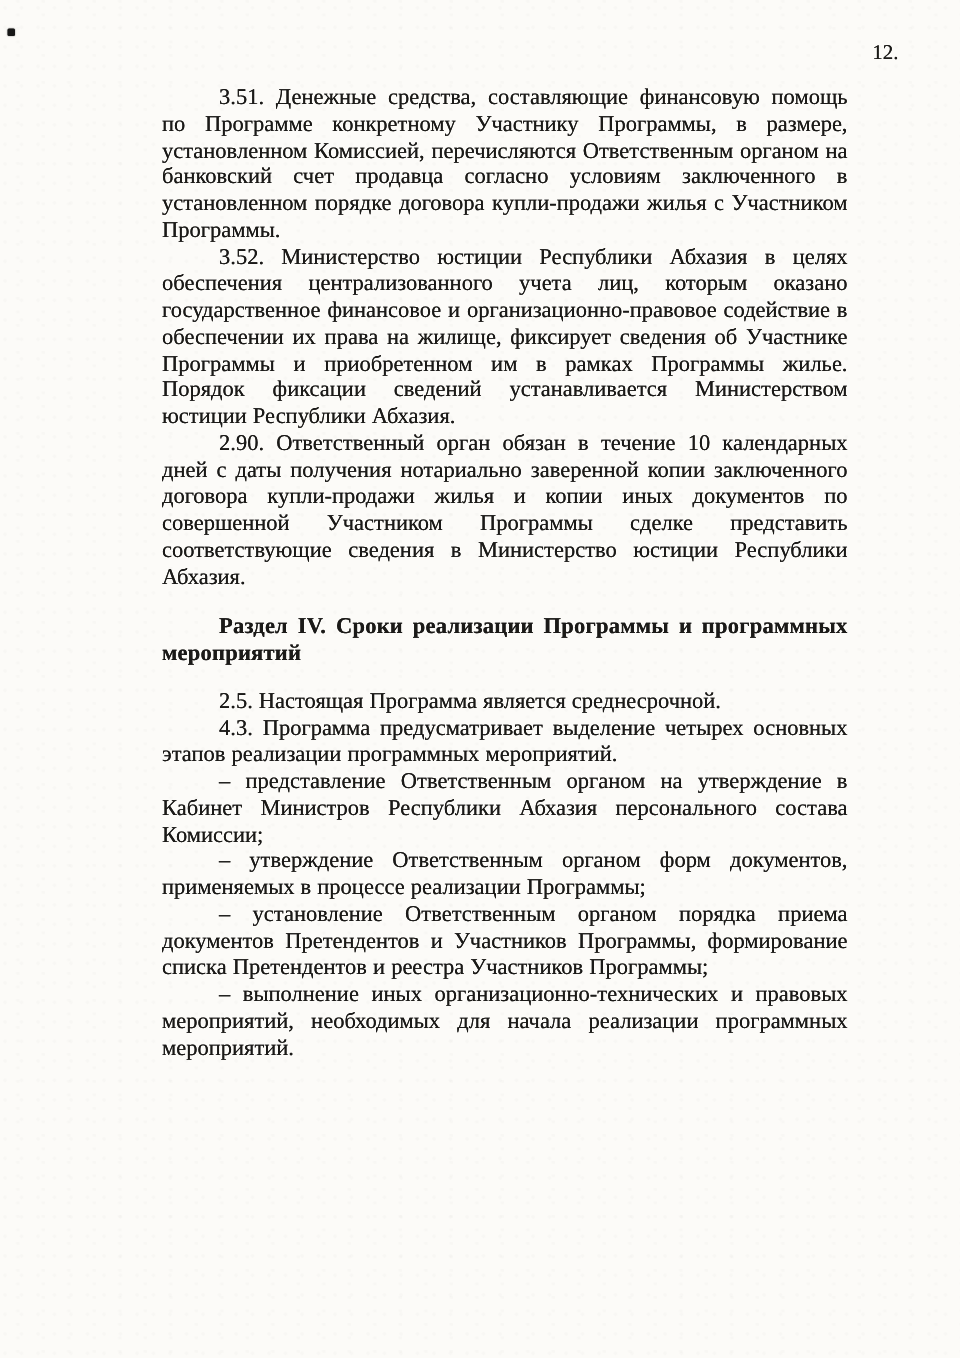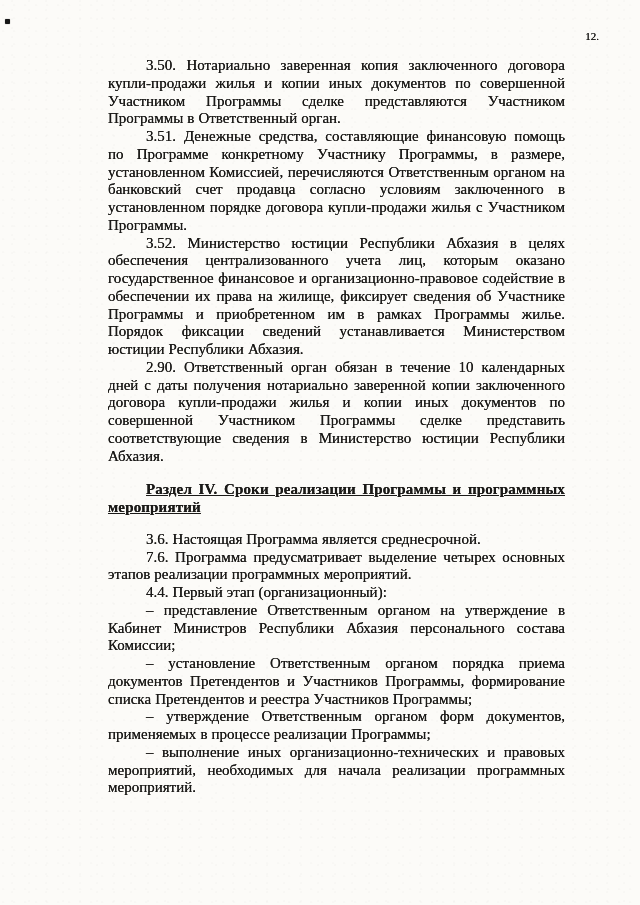--- a/index.html
+++ b/index.html
@@ -33,21 +33,21 @@
     width:5px;
     height:5px;
     background:#171717;
     border-radius:1px;
     box-shadow:0 0 1px rgba(0,0,0,.6);
   }
   .pageno{
     position:absolute;
     top:27px;
     right:41px;
-    font-size:11px;
+    font-size:14px;
     line-height:18px;
     text-shadow:0 0 .35px currentColor;
   }
   .content{
     position:absolute;
     left:108px;
     top:57px;
     width:457px;
     text-align:justify;
     font-size:15px;
@@ -56,40 +56,37 @@
   }
   .content p{
     margin:0;
     text-indent:38px;
     word-spacing:.02em;
   }
   .content p.heading{
     font-weight:700;
     margin:16px 0 14px 0;
     letter-spacing:.01em;
-    text-decoration:underline;
   }
 </style>
 </head>
 <body>
 
 <div class="page">
 
   <span class="speck"></span>
 
   <div class="pageno">12.</div>
 
   <div class="content">
-    <p>3.50. Нотариально заверенная копия заключенного договора купли-продажи жилья и копии иных документов по совершенной Участником Программы сделке представляются Участником Программы в Ответственный орган.</p>
     <p>3.51. Денежные средства, составляющие финансовую помощь по Программе конкретному Участнику Программы, в размере, установленном Комиссией, перечисляются Ответственным органом на банковский счет продавца согласно условиям заключенного в установленном порядке договора купли-продажи жилья с Участником Программы.</p>
     <p>3.52. Министерство юстиции Республики Абхазия в целях обеспечения централизованного учета лиц, которым оказано государственное финансовое и организационно-правовое содействие в обеспечении их права на жилище, фиксирует сведения об Участнике Программы и приобретенном им в рамках Программы жилье. Порядок фиксации сведений устанавливается Министерством юстиции Республики Абхазия.</p>
     <p>2.90. Ответственный орган обязан в течение 10 календарных дней с даты получения нотариально заверенной копии заключенного договора купли-продажи жилья и копии иных документов по совершенной Участником Программы сделке представить соответствующие сведения в Министерство юстиции Республики Абхазия.</p>
     <p class="heading">Раздел IV. Сроки реализации Программы и программных мероприятий</p>
-    <p>3.6. Настоящая Программа является среднесрочной.</p>
-    <p>7.6. Программа предусматривает выделение четырех основных этапов реализации программных мероприятий.</p>
-    <p>4.4. Первый этап (организационный):</p>
+    <p>2.5. Настоящая Программа является среднесрочной.</p>
+    <p>4.3. Программа предусматривает выделение четырех основных этапов реализации программных мероприятий.</p>
     <p>– представление Ответственным органом на утверждение в Кабинет Министров Республики Абхазия персонального состава Комиссии;</p>
+    <p>– утверждение Ответственным органом форм документов, применяемых в процессе реализации Программы;</p>
     <p>– установление Ответственным органом порядка приема документов Претендентов и Участников Программы, формирование списка Претендентов и реестра Участников Программы;</p>
-    <p>– утверждение Ответственным органом форм документов, применяемых в процессе реализации Программы;</p>
     <p>– выполнение иных организационно-технических и правовых мероприятий, необходимых для начала реализации программных мероприятий.</p>
   </div>
 
 </div>
 
 </body></html>

